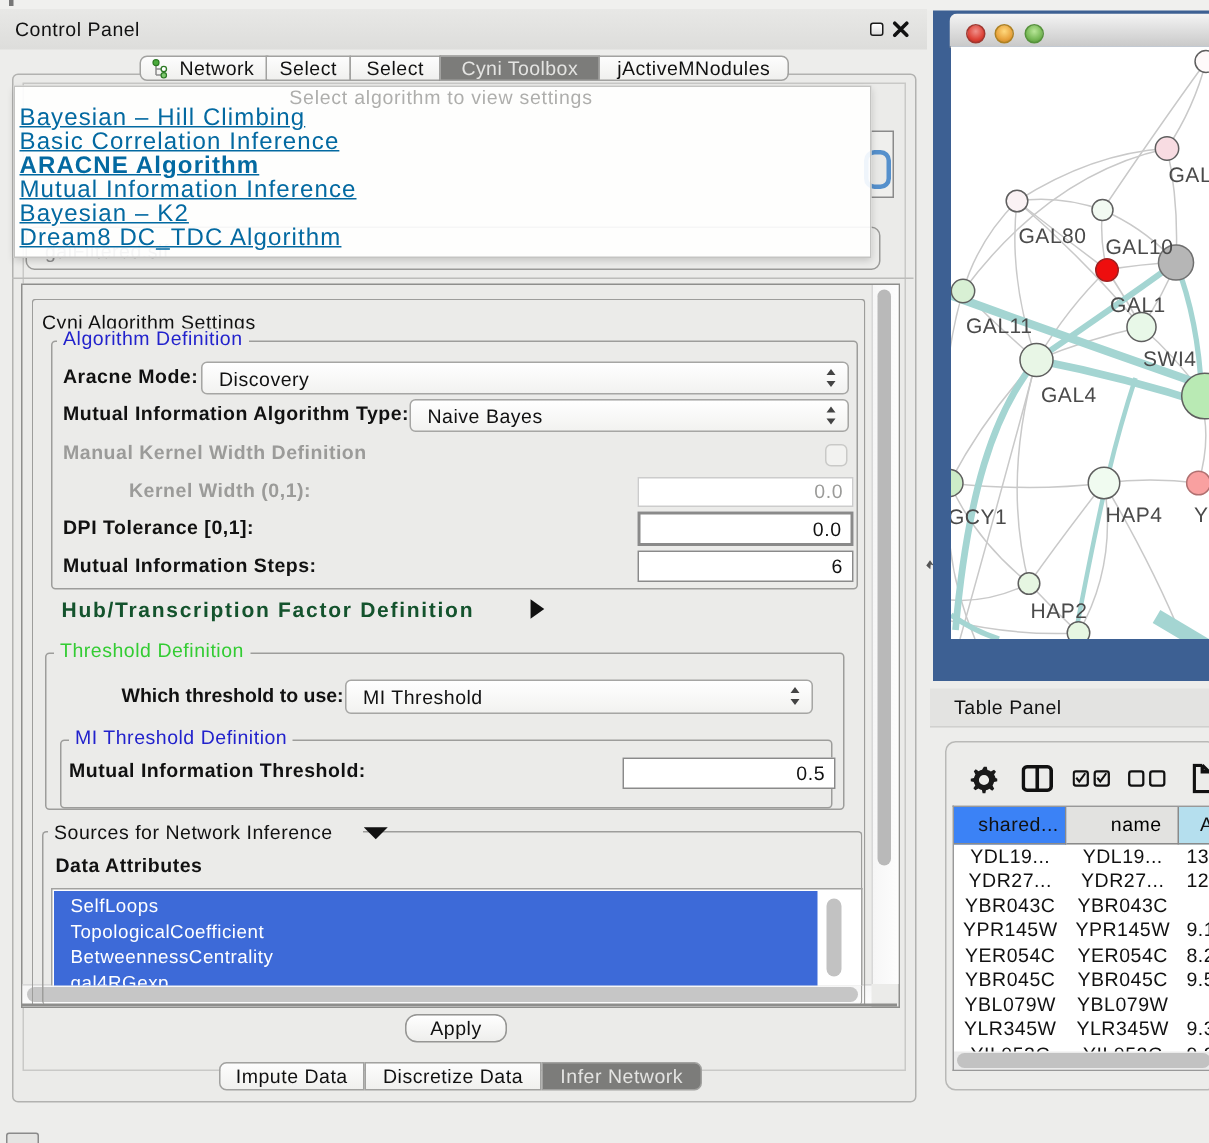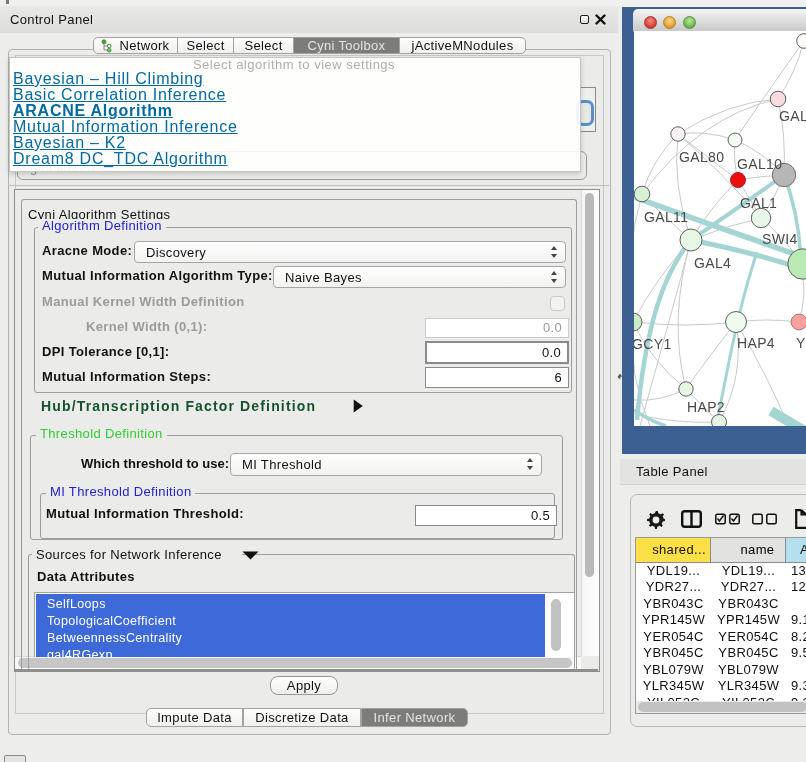--- a/index.html
+++ b/index.html
@@ -265,21 +265,21 @@
 </svg>
 <svg class="abs" style="left:752px;top:513px;" width="26" height="12" viewBox="0 0 26 11">
   <rect x="0.8" y="0.8" width="9.4" height="9.4" rx="1.5" fill="none" stroke="#111" stroke-width="1.5"></rect>
   <rect x="14.8" y="0.8" width="9.4" height="9.4" rx="1.5" fill="none" stroke="#111" stroke-width="1.5"></rect>
 </svg>
 <svg class="abs" style="left:795px;top:509px;" width="11" height="20" viewBox="0 0 11 20">
   <path d="M6.5 1.2 L1.2 1.2 L1.2 18.8 L11 18.8 M6.5 1.2 L11 5.5 M6.5 1.2 L6.5 5.5 L11 5.5" fill="none" stroke="#111" stroke-width="2.2"></path>
 </svg>
 
 <div class="abs" style="left:635px;top:537px;width:171px;height:175px;background:#fff;border:1px solid #999;border-right:none;overflow:hidden;">
-  <div class="abs" style="left:0;top:0;width:74px;height:24px;background:#fde047;border-right:1px solid #8a8a8a;border-bottom:1px solid #8a8a8a;text-align:center;font-size:13px;color:#111;line-height:24px;text-indent:12px;">shared...</div>
+  <div class="abs" style="left:0;top:0;width:74px;height:24px;background:#3b82f6;border-right:1px solid #8a8a8a;border-bottom:1px solid #8a8a8a;text-align:center;font-size:13px;color:#111;line-height:24px;text-indent:12px;">shared...</div>
   <div class="abs" style="left:75px;top:0;width:74px;height:24px;background:#e2e2e0;border-right:1px solid #8a8a8a;border-bottom:1px solid #8a8a8a;text-align:center;font-size:13px;color:#000000;line-height:24px;text-indent:19px;">name</div>
   <div class="abs" style="left:150px;top:0;width:60px;height:24px;background:#b5dfee;border-bottom:1px solid #8a8a8a;font-size:13px;color:#111;line-height:24px;padding-left:14px;">A</div>
   <div class="abs" style="left:0;top:25px;width:75px;text-align:center;font-size:13px;color:#111;line-height:16.45px;white-space:pre;">YDL19...
 YDR27...
 YBR043C
 YPR145W
 YER054C
 YBR045C
 YBL079W
 YLR345W

